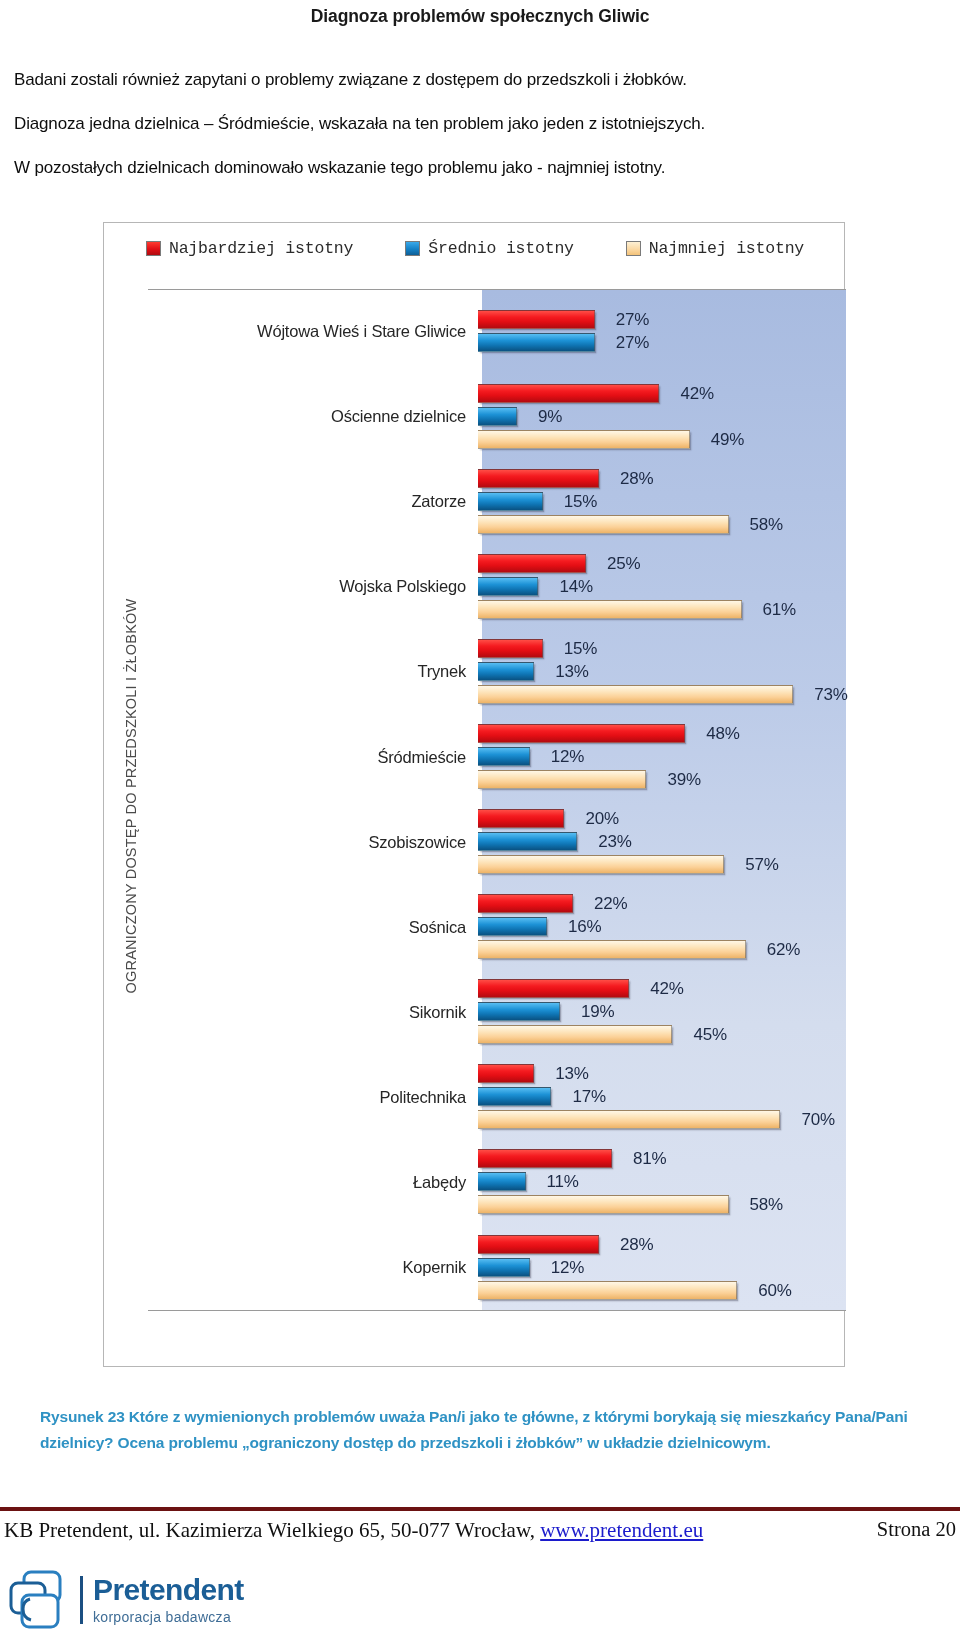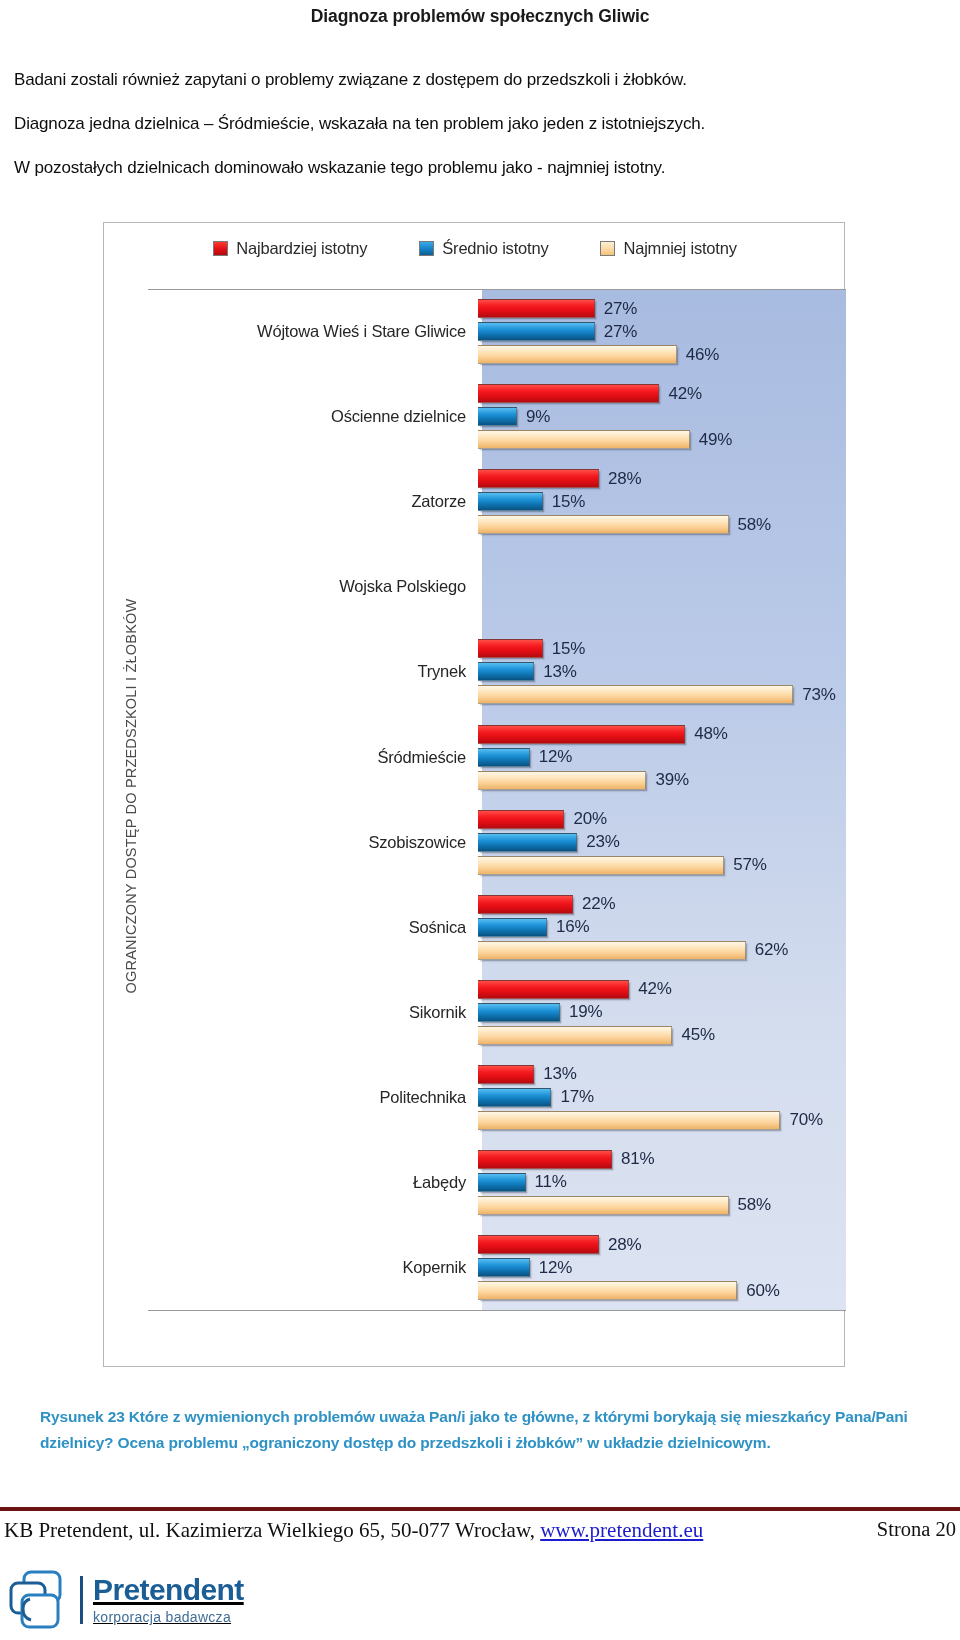--- a/index.html
+++ b/index.html
@@ -79,20 +79,21 @@
     flex: 0 0 auto;
   }
   .sw-red   { background: linear-gradient(180deg,#f4插,#e8141a); background: linear-gradient(180deg,#ff3b30 0%,#e00f15 55%,#b00b10 100%); }
   .sw-blue  { background: linear-gradient(180deg,#3aa9ea 0%,#1481c6 55%,#0e5f96 100%); }
   .sw-cream { background: linear-gradient(180deg,#fdf0d4 0%,#fbd9a4 55%,#f3c279 100%); }
   .legend-label {
     font-size: 16.5px;
     color: #2b2b2b;
     letter-spacing: -0.2px;
     white-space: nowrap;
+    font-family: Liberation Mono, monospace;
   }
 
   
   .axis-title {
     position: absolute;
     left: 10px;
     top: 0;
     height: 1145px;
     width: 34px;
     display: flex;
@@ -161,21 +162,21 @@
     position: relative;
     flex: 1 1 auto;
     height: 85.1px;
     display: flex;
     flex-direction: column;
     justify-content: center;
     gap: 3px;
     z-index: 2;
   }
 
-  .bar-line { display: flex; align-items: center; height: 20px; }
+  .bar-line { display: flex; align-items: flex-start; height: 20px; gap: 12px; }
 
   .bar {
     height: 19px;
     border: 1px solid rgba(90,90,90,0.55);
     border-left: none;
     position: relative;
     box-shadow: 1.5px 1.5px 1.5px rgba(40,40,60,0.33);
   }
   .bar.red {
     background: linear-gradient(180deg,#ff4d46 0%,#f51b20 35%,#e40e14 62%,#b40a10 100%);
@@ -258,21 +259,21 @@
     display: flex;
     align-items: center;
     gap: 10px;
   }
   .logo-mark { width: 62px; height: 62px; flex: 0 0 62px; }
   .logo-divider {
     width: 3px; height: 48px;
     background: #1b4f82;
     flex: 0 0 3px;
   }
-  .logo-words { display: flex; flex-direction: column; justify-content: center; text-decoration: underline; }
+  .logo-words { display: flex; flex-direction: column; justify-content: center; }
   .logo-name {
     font-size: 30px;
     font-weight: 700;
     color: #1b5e96;
     line-height: 1;
     letter-spacing: -0.6px;
   }
   .logo-sub {
     font-size: 14px;
     color: #3f6d96;
@@ -322,24 +323,20 @@
             <div class="cat-label">Wójtowa Wieś i Stare Gliwice</div>
             <div class="bars">
               <div class="bar-line">
                 <div class="bar red" style="width: 116.64px;"></div>
                 <span class="bar-value">27%</span>
               </div>
               <div class="bar-line">
                 <div class="bar blue" style="width: 116.64px;"></div>
                 <span class="bar-value">27%</span>
               </div>
-              <div class="bar-line">
-                <div class="bar cream" style="width: 198.72px;"></div>
-                <span class="bar-value">46%</span>
-              </div>
             </div>
           </div>
           <div class="cat-row">
             <div class="cat-label">Ościenne dzielnice</div>
             <div class="bars">
               <div class="bar-line">
                 <div class="bar red" style="width: 181.44px;"></div>
                 <span class="bar-value">42%</span>
               </div>
               <div class="bar-line">
@@ -364,20 +361,34 @@
                 <span class="bar-value">15%</span>
               </div>
               <div class="bar-line">
                 <div class="bar cream" style="width: 250.56px;"></div>
                 <span class="bar-value">58%</span>
               </div>
             </div>
           </div>
           <div class="cat-row">
             <div class="cat-label">Wojska Polskiego</div>
+            <div class="bars">
+              <div class="bar-line">
+                <div class="bar red" style="width: 108px;"></div>
+                <span class="bar-value">25%</span>
+              </div>
+              <div class="bar-line">
+                <div class="bar blue" style="width: 60.48px;"></div>
+                <span class="bar-value">14%</span>
+              </div>
+              <div class="bar-line">
+                <div class="bar cream" style="width: 263.52px;"></div>
+                <span class="bar-value">61%</span>
+              </div>
+            </div>
           </div>
           <div class="cat-row">
             <div class="cat-label">Trynek</div>
             <div class="bars">
               <div class="bar-line">
                 <div class="bar red" style="width: 64.8px;"></div>
                 <span class="bar-value">15%</span>
               </div>
               <div class="bar-line">
                 <div class="bar blue" style="width: 56.16px;"></div>

